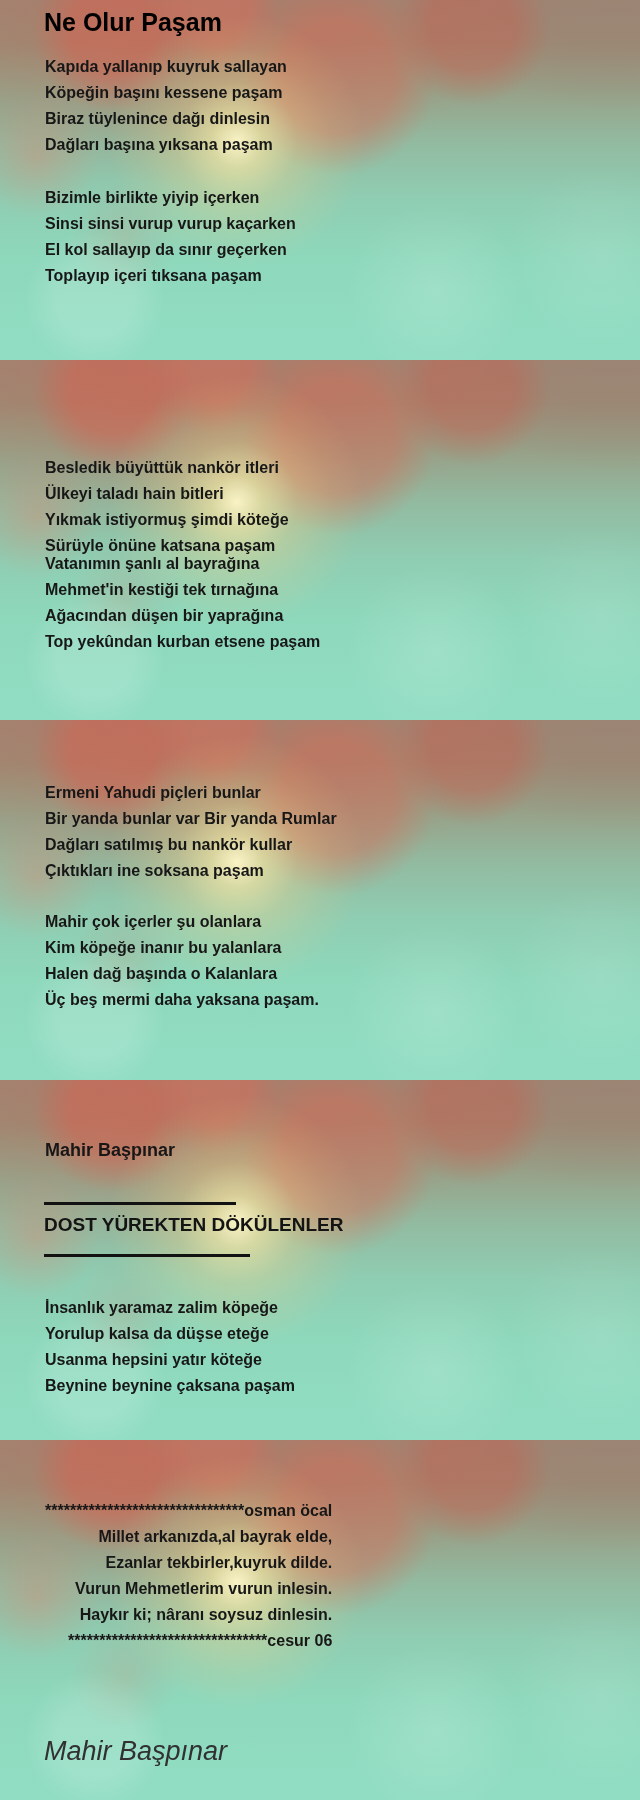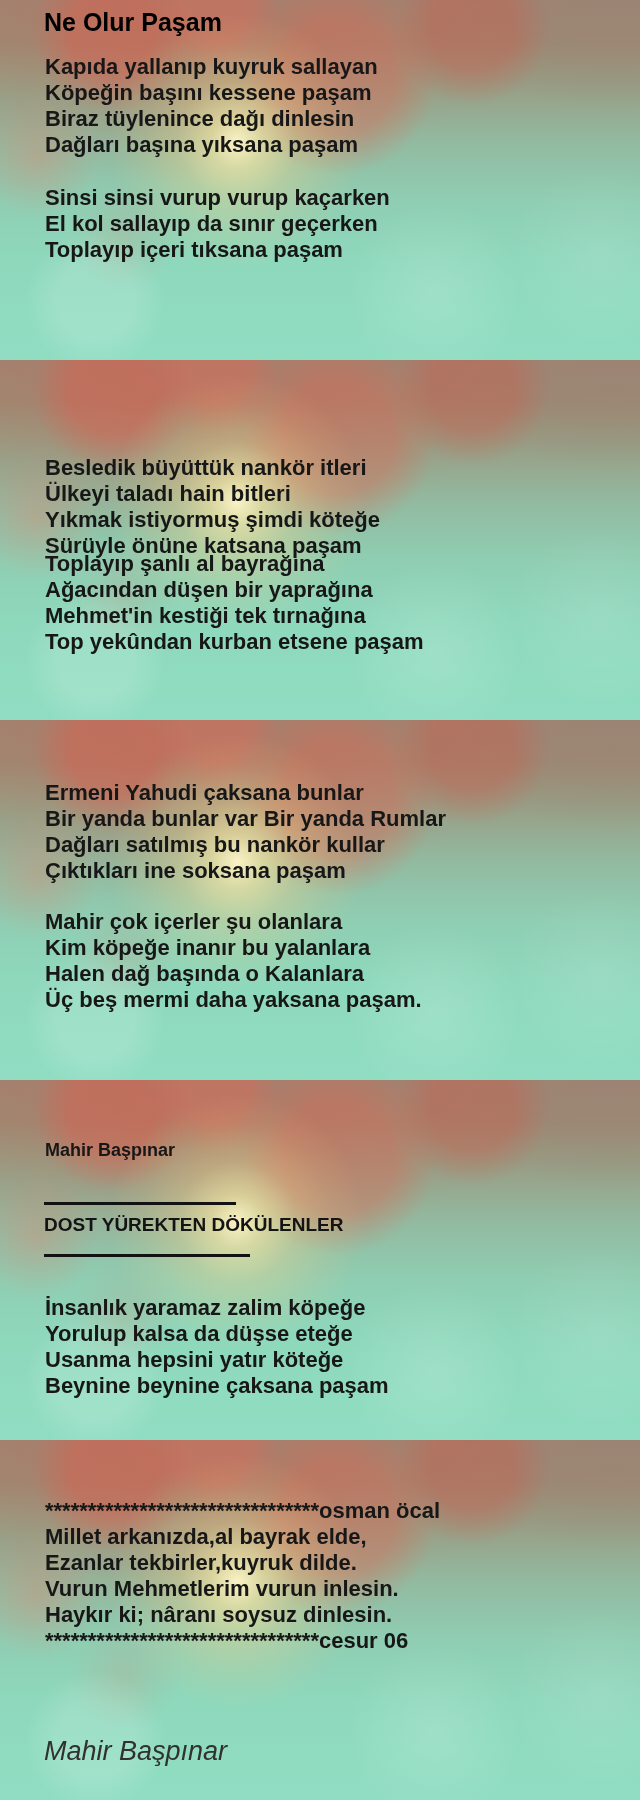--- a/index.html
+++ b/index.html
@@ -31,23 +31,23 @@
   }
   .t0{top:0;} .t1{top:360px;} .t2{top:720px;} .t3{top:1080px;} .t4{top:1440px;}
 
   
   .content{position:absolute;inset:0;z-index:1;}
   .title{
     position:absolute;left:44px;top:8px;margin:0;
     font-size:25px;font-weight:bold;color:#000;
   }
   .stanza{position:absolute;left:45px;color:#171717;}
-  .line{font-size:22px;font-weight:bold;line-height:26px;white-space:pre;}
+  .line{font-size:16px;font-weight:bold;line-height:26px;white-space:pre;}
   .s1{top:54px;} .s2{top:185px;} .s3{top:414px;margin-top:41px;} .s4{top:551px;}
-  .s5{top:780px;} .s6{top:909px;} .s7{top:1295px;} .s8{top:1498px;}
+  .s5{top:780px;} .s6{top:909px;} .s7{top:1295px;} .s8{top:1498px;text-align:right;}
   .author{
     position:absolute;left:45px;top:1137px;
     font-size:18px;font-weight:bold;color:#171717;line-height:26px;
   }
   .divider{position:absolute;left:44px;height:3px;background:#121212;}
   .d1{top:1202px;width:192px;}
   .d2{top:1254px;width:206px;}
   .heading{
     position:absolute;left:44px;top:1212px;
     font-size:19px;font-weight:bold;color:#141414;line-height:26px;
@@ -75,41 +75,42 @@
     <h1 class="title">Ne Olur Paşam</h1>
 
     <div class="stanza s1">
       <div class="line">Kapıda yallanıp kuyruk sallayan</div>
       <div class="line">Köpeğin başını kessene paşam</div>
       <div class="line">Biraz tüylenince dağı dinlesin</div>
       <div class="line">Dağları başına yıksana paşam</div>
     </div>
 
     <div class="stanza s2">
+      <div class="line">Bizimle birlikte yiyip içerken</div>
       <div class="line">Sinsi sinsi vurup vurup kaçarken</div>
       <div class="line">El kol sallayıp da sınır geçerken</div>
       <div class="line">Toplayıp içeri tıksana paşam</div>
     </div>
 
     <div class="stanza s3">
       <div class="line">Besledik büyüttük nankör itleri</div>
       <div class="line">Ülkeyi taladı hain bitleri</div>
       <div class="line">Yıkmak istiyormuş şimdi köteğe</div>
       <div class="line">Sürüyle önüne katsana paşam</div>
     </div>
 
     <div class="stanza s4">
-      <div class="line">Toplayıp şanlı al bayrağına</div>
+      <div class="line">Vatanımın şanlı al bayrağına</div>
+      <div class="line">Mehmet'in kestiği tek tırnağına</div>
       <div class="line">Ağacından düşen bir yaprağına</div>
-      <div class="line">Mehmet'in kestiği tek tırnağına</div>
       <div class="line">Top yekûndan kurban etsene paşam</div>
     </div>
 
     <div class="stanza s5">
-      <div class="line">Ermeni Yahudi çaksana bunlar</div>
+      <div class="line">Ermeni Yahudi piçleri bunlar</div>
       <div class="line">Bir yanda bunlar var Bir yanda Rumlar</div>
       <div class="line">Dağları satılmış bu nankör kullar</div>
       <div class="line">Çıktıkları ine soksana paşam</div>
     </div>
 
     <div class="stanza s6">
       <div class="line">Mahir çok içerler şu olanlara</div>
       <div class="line">Kim köpeğe inanır bu yalanlara</div>
       <div class="line">Halen dağ başında o Kalanlara</div>
       <div class="line">Üç beş mermi daha yaksana paşam.</div>

